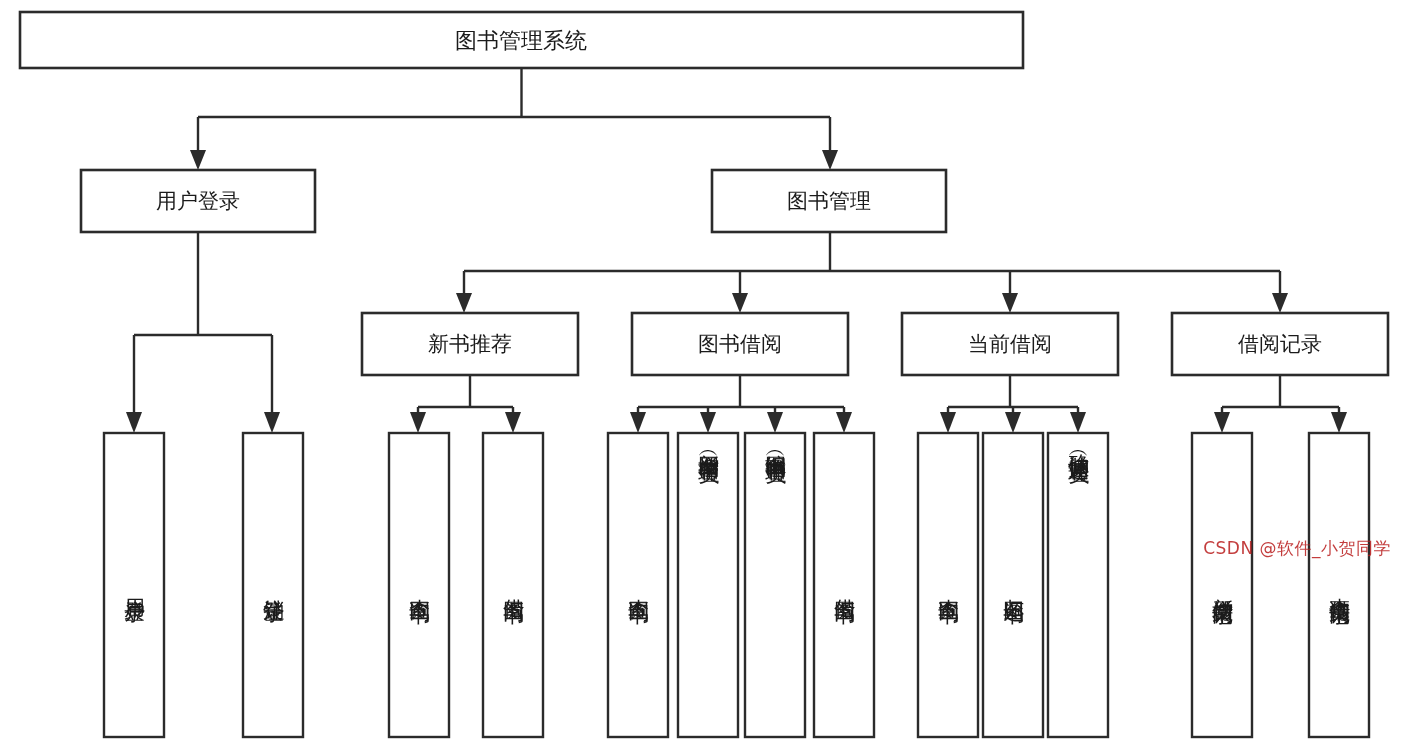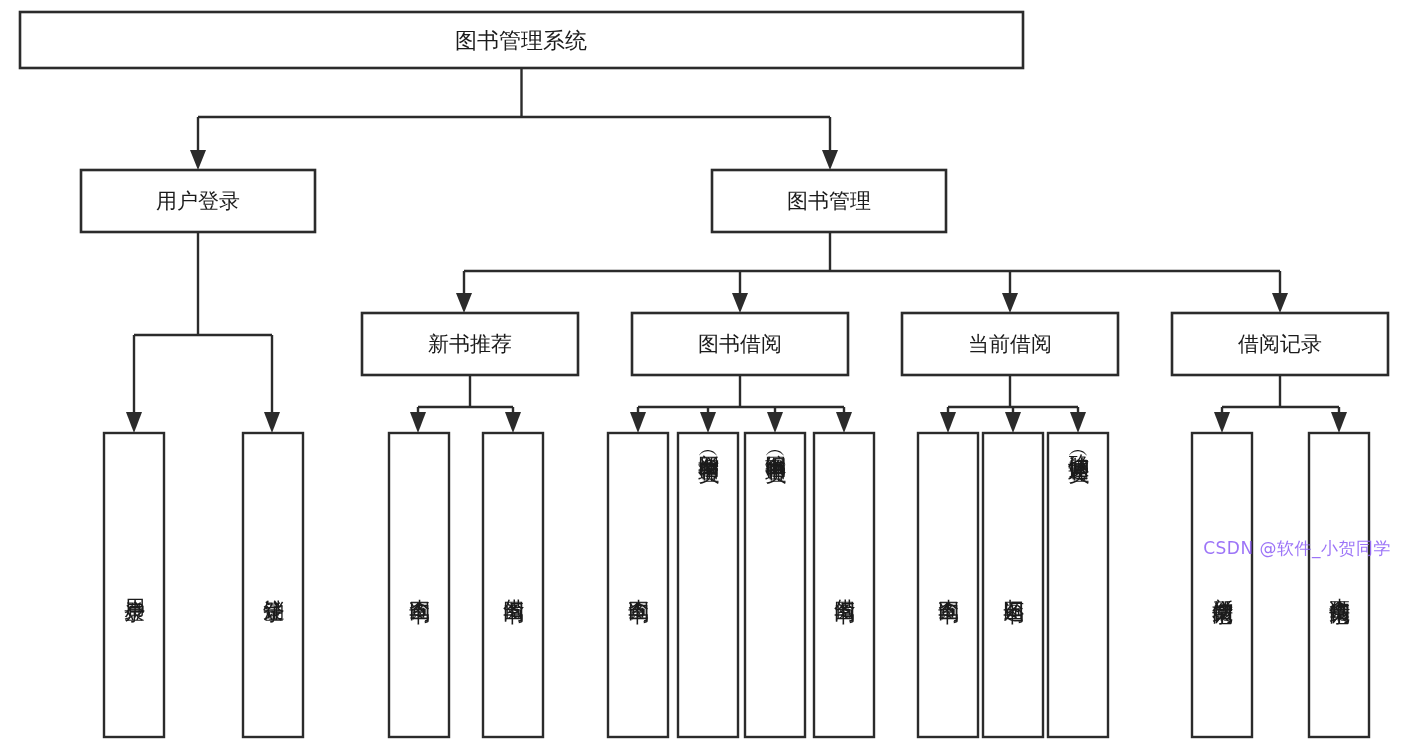--- a/index.html
+++ b/index.html
@@ -71,21 +71,21 @@
     color: #1b1b1b;
     white-space: nowrap;
     text-align: center;
   }
   .watermark {
     position: absolute;
     right: 14px;
     bottom: 6px;
     font-family: "DejaVu Sans", "Liberation Sans", sans-serif;
     font-size: 17px;
-    color: #8b5cf6;
+    color: #b91c1c;
     opacity: 0.85;
     letter-spacing: 0.5px;
     white-space: nowrap;
     pointer-events: none;
   }
 </style>
 </head>
 <body>
 
 <div id="diagram-root">

